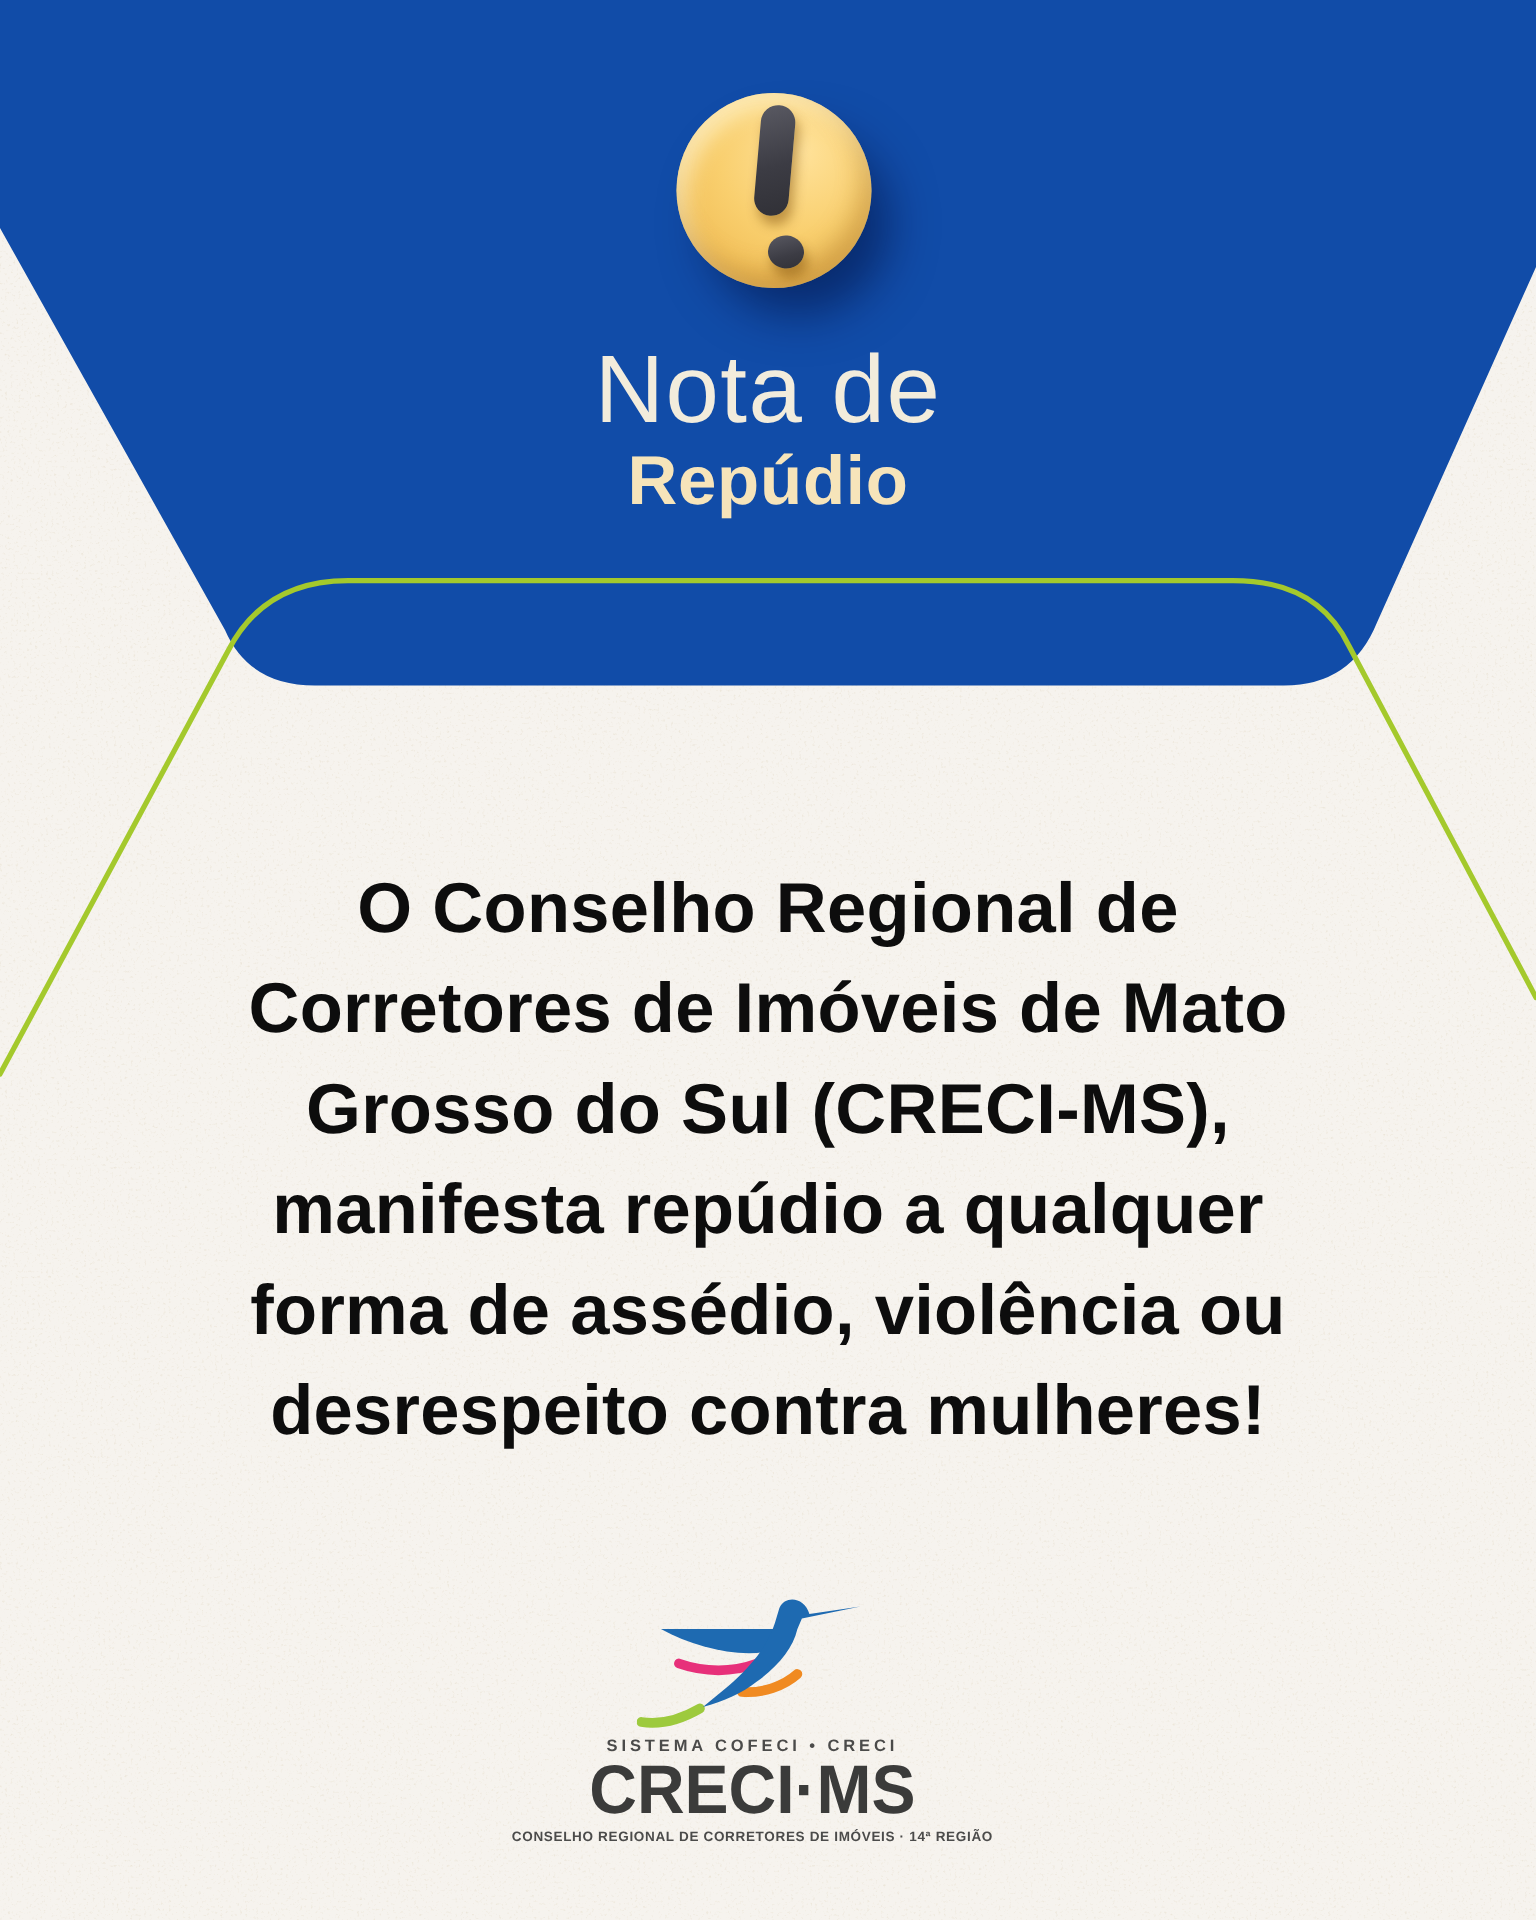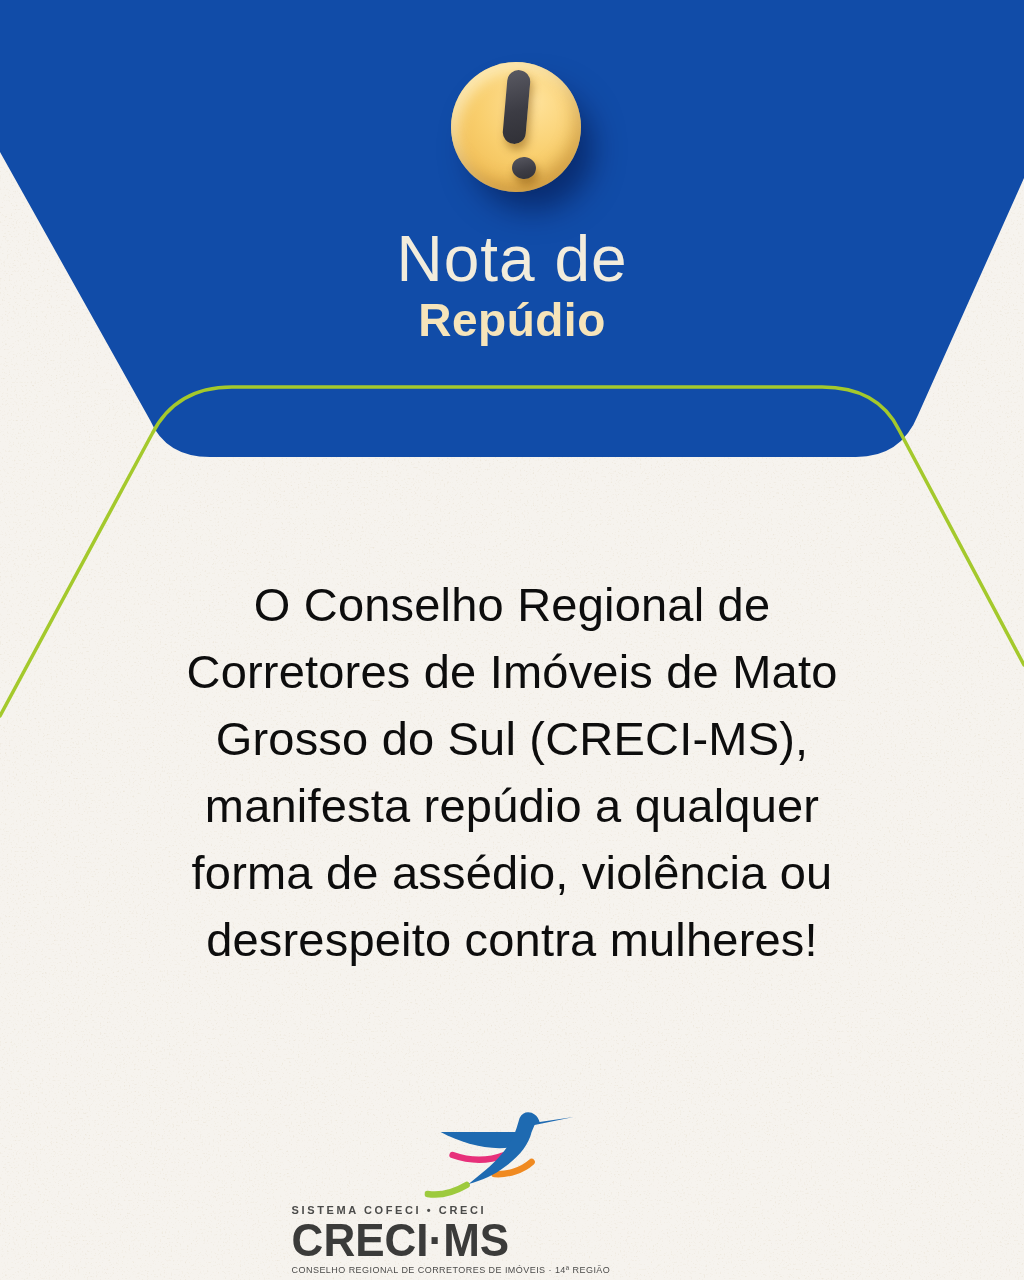--- a/index.html
+++ b/index.html
@@ -49,45 +49,45 @@
     border-radius:50%;
     background:linear-gradient(160deg,#5a5a63 0%,#3c3c44 60%,#303036 100%);
     transform:rotate(5deg);
     box-shadow:3px 6px 8px rgba(120,72,5,.45);
   }
 
   
   .statement{
     position:absolute;top:571px;left:50%;transform:translateX(-50%);
     width:900px;
-    font-size:47px;line-height:67px;font-weight:400;
+    font-size:47px;line-height:67px;font-weight:700;
     color:#0d0d0d;text-align:center;
     white-space:pre-line;
     letter-spacing:.2px;
   }
 
   
   .logo{
-    position:absolute;top:1108px;left:50%;transform:translateX(-62%) translateX(52px);
+    position:absolute;top:1062px;left:50%;transform:translateX(-62%) translateX(52px);
     width:420px;margin-left:-12px;
-    color:#444443;
+    text-align:center;color:#444443;
   }
   .logo svg{display:block;margin:0 auto;}
   .logo-system{
     margin-top:4px;
     font-size:11px;font-weight:700;letter-spacing:2.6px;
     color:#4b4b4a;
   }
   .logo-name{
     font-size:44px;font-weight:800;letter-spacing:0px;line-height:1.0;
     color:#3b3b3a;margin-top:2px;
     transform:scaleY(1.04);
   }
   .logo-sub{
-    font-size:9px;font-weight:400;letter-spacing:.45px;
+    font-size:9px;font-weight:700;letter-spacing:.45px;
     color:#4b4b4a;margin-top:3px;
   }
 </style>
 </head>
 <body>
 
 <div class="poster">
 
   <svg class="layer" width="1024" height="1280" viewBox="0 0 1024 1280">
     <defs>

